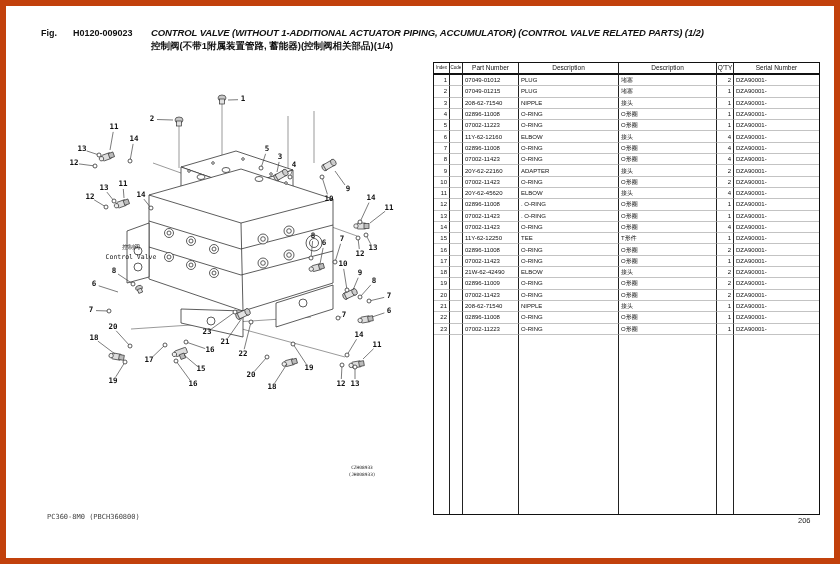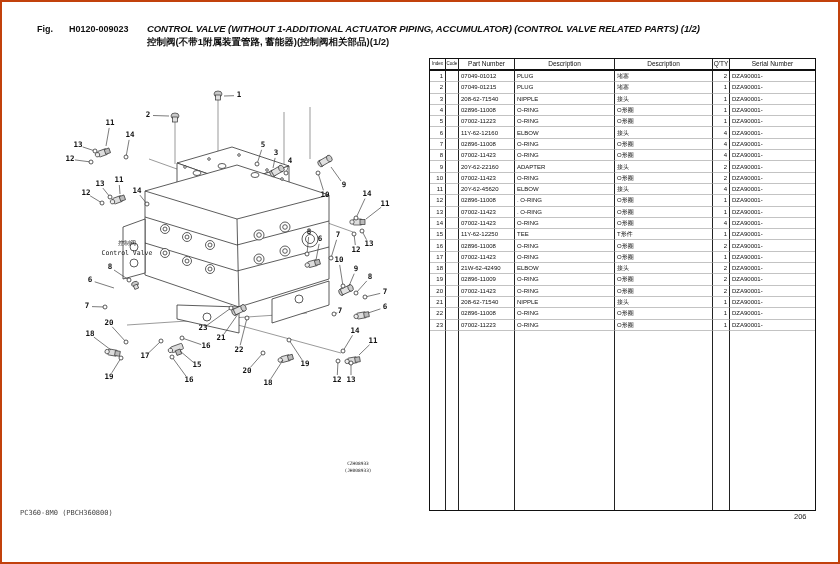--- a/index.html
+++ b/index.html
@@ -1,23 +1,23 @@
 <!DOCTYPE html>
 <html><head>
 <meta charset="utf-8">
 <style>
   html,body{margin:0;padding:0;background:#fff;}
   .page{position:relative;width:840px;height:564px;background:#fff;overflow:hidden;
-        font-family:"Liberation Sans",sans-serif;color:#111;box-sizing:border-box;border:2px solid #c2410c;}
+        font-family:"Liberation Sans",sans-serif;color:#111;box-sizing:border-box;border:6px solid #c2410c;}
   .t{position:absolute;white-space:nowrap;}
   .fig-label{left:35px;top:22px;font-size:9px;font-weight:bold;}
   .fig-number{left:67px;top:22px;font-size:9px;font-weight:bold;text-align:center;}
   .title-en{left:145px;top:21px;font-size:9.5px;font-weight:bold;letter-spacing:-0.1px;font-style:italic;}
   .title-cn{left:145px;top:34px;font-size:9.5px;font-weight:bold;}
-  .footer-model{left:18px;top:507px;font-size:7px;color:#444;font-family:"DejaVu Sans Mono",monospace;}
+  .footer-model{left:41px;top:507px;font-size:7px;color:#444;font-family:"DejaVu Sans Mono",monospace;}
   .page-num{left:792px;top:510px;font-size:7.5px;color:#222;}
   #diagram-svg{position:absolute;left:25px;top:65px;width:400px;height:440px;}
   #callouts line{stroke:#444;stroke-width:0.7;}
   #callouts circle{fill:#fff;stroke:#333;stroke-width:0.8;}
   #callouts text{font-family:"DejaVu Sans Mono",monospace;font-weight:bold;font-size:7.5px;text-anchor:middle;fill:#111;}
   .dlabel{font-family:"DejaVu Sans Mono",monospace;fill:#222;text-anchor:middle;}
   
   .ptable{position:absolute;left:427px;top:56px;width:385px;height:451px;display:grid;
           grid-template-columns:16px 13px 56px 100px 98px 17px 85px;
           grid-template-rows:12px repeat(23,11.3px) 1fr;
@@ -33,21 +33,21 @@
   .ph.last,.pc.last{border-right:none;}
 </style>
 </head>
 <body>
 
 <div class="page">
 
   <span class="t fig-label">Fig.</span>
   <span class="t fig-number">H0120-009023</span>
   <span class="t title-en">CONTROL VALVE (WITHOUT 1-ADDITIONAL ACTUATOR PIPING, ACCUMULATOR) (CONTROL VALVE RELATED PARTS) (1/2)</span>
-  <span class="t title-cn">控制阀(不带1附属装置管路, 蓄能器)(控制阀相关部品)(1/2)</span>
+  <span class="t title-cn">控制阀(不带1附属装置管路, 蓄能器)(控制阀相关部品)(1/4)</span>
 
   <svg id="diagram-svg" viewBox="0 0 400 440" xmlns="http://www.w3.org/2000/svg">
 
     <g stroke="#555" stroke-width="0.6">
       <line x1="191" y1="31" x2="191" y2="108"></line>
       <line x1="148" y1="53" x2="148" y2="97"></line>
       <line x1="257" y1="45" x2="257" y2="105"></line>
       <line x1="283" y1="40" x2="283" y2="92"></line>
       <line x1="122" y1="92" x2="326" y2="165"></line>
       <line x1="121" y1="138" x2="278" y2="190"></line>

